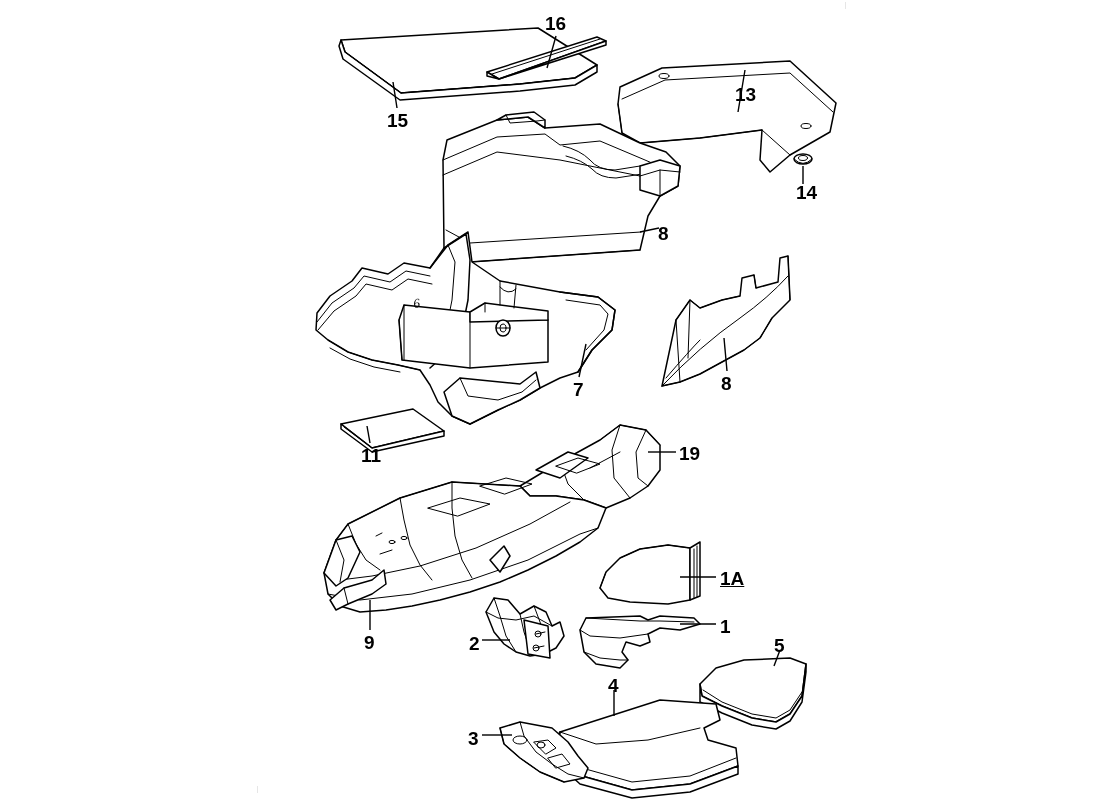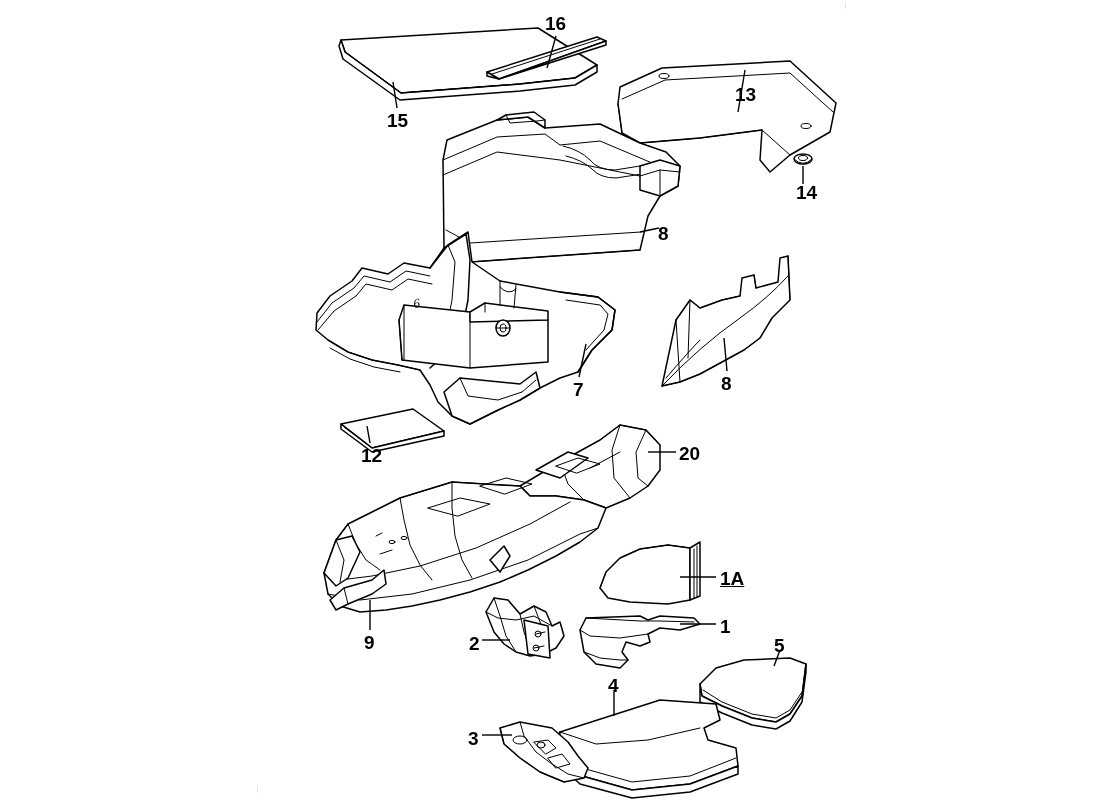--- a/index.html
+++ b/index.html
@@ -299,22 +299,22 @@
     </g>
   </svg>
 
   <div class="callout-label" style="left:545px; top:14px;">16</div>
   <div class="callout-label" style="left:735px; top:48px;margin-top:37px;">13</div>
   <div class="callout-label" style="left:387px; top:111px;">15</div>
   <div class="callout-label" style="left:796px; top:183px;">14</div>
   <div class="callout-label" style="left:658px; top:224px;">8</div>
   <div class="callout-label" style="left:573px; top:380px;">7</div>
   <div class="callout-label" style="left:721px; top:374px;">8</div>
-  <div class="callout-label" style="left:361px; top:446px;">12</div>
-  <div class="callout-label" style="left:679px; top:444px;">20</div>
+  <div class="callout-label" style="left:361px; top:446px;">11</div>
+  <div class="callout-label" style="left:679px; top:444px;">19</div>
   <div class="callout-label" style="left:364px; top:633px;">9</div>
   <div class="callout-label" style="left:469px; top:634px;">2</div>
   <div class="callout-label" style="left:720px; top:569px;text-decoration:underline;">1A</div>
   <div class="callout-label" style="left:720px; top:617px;">1</div>
   <div class="callout-label" style="left:774px; top:636px;">5</div>
   <div class="callout-label" style="left:608px; top:676px;">4</div>
   <div class="callout-label" style="left:468px; top:729px;">3</div>
 
   <div class="scan-artifact" style="left:845px; top:2px; width:1px; height:7px; opacity:0.45;"></div>
   <div class="scan-artifact" style="left:257px; top:786px; width:1px; height:7px; opacity:0.45;"></div>

